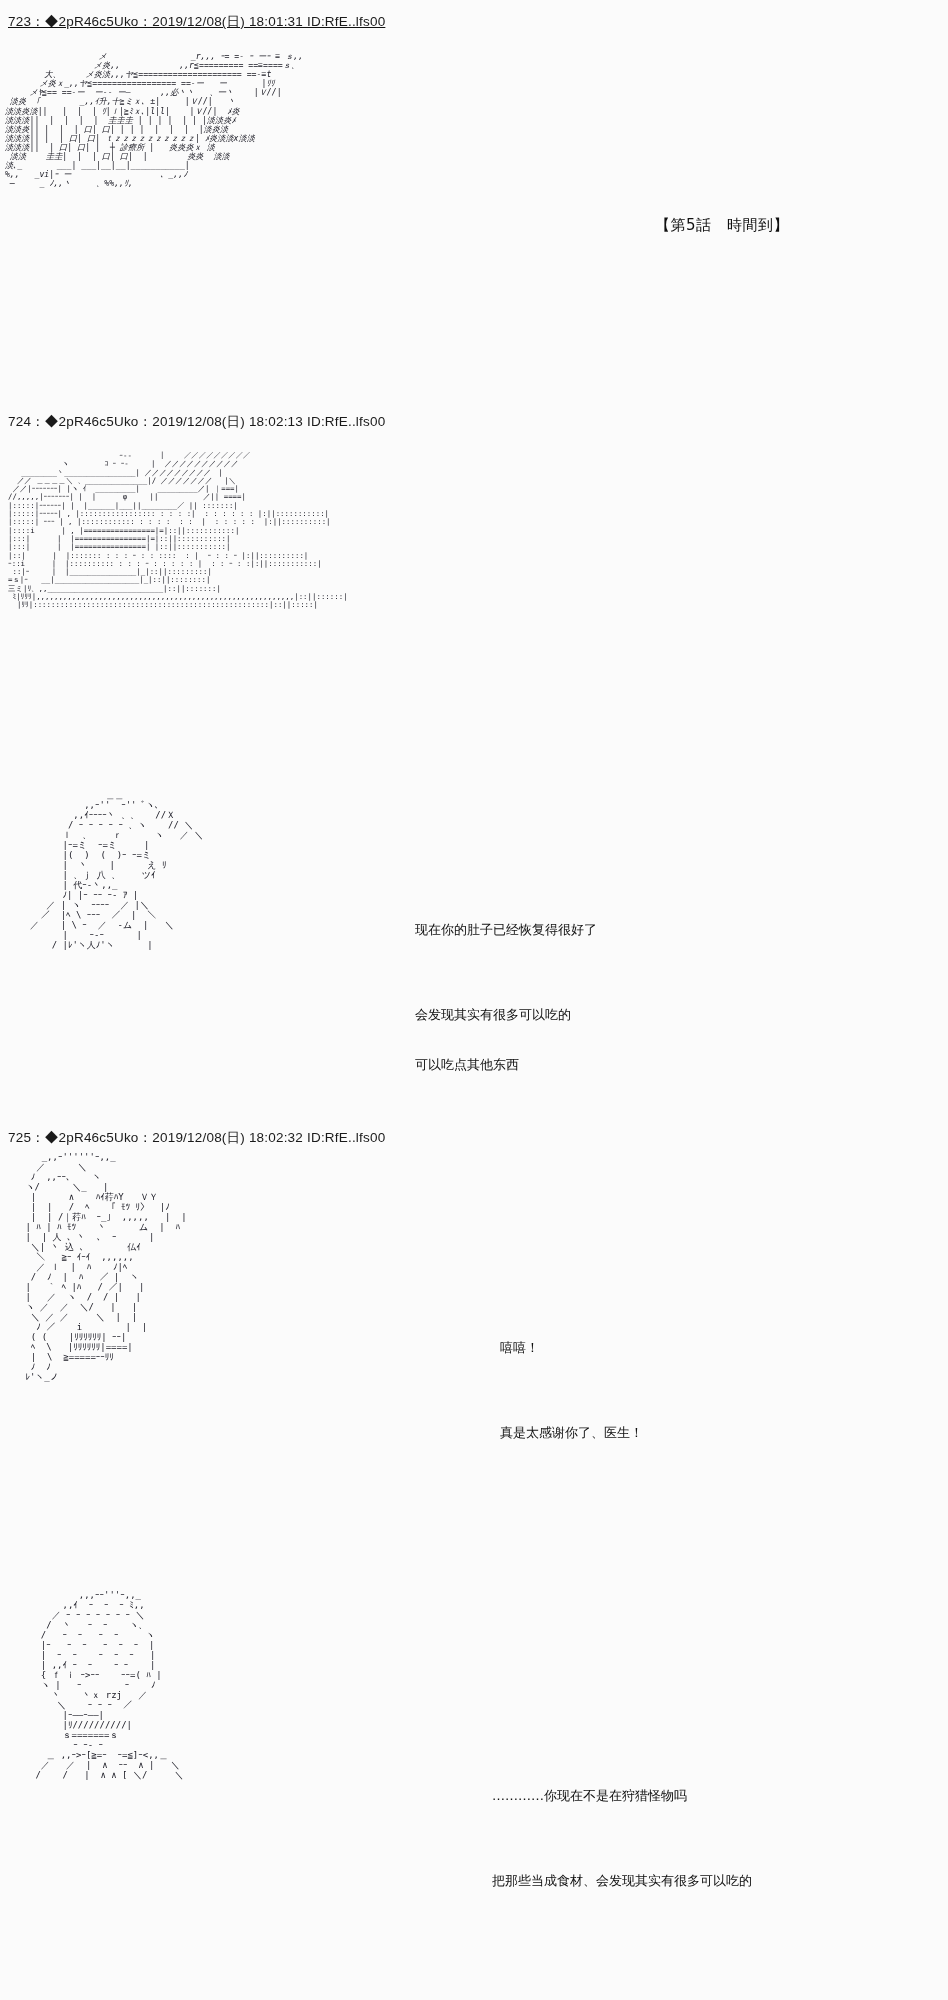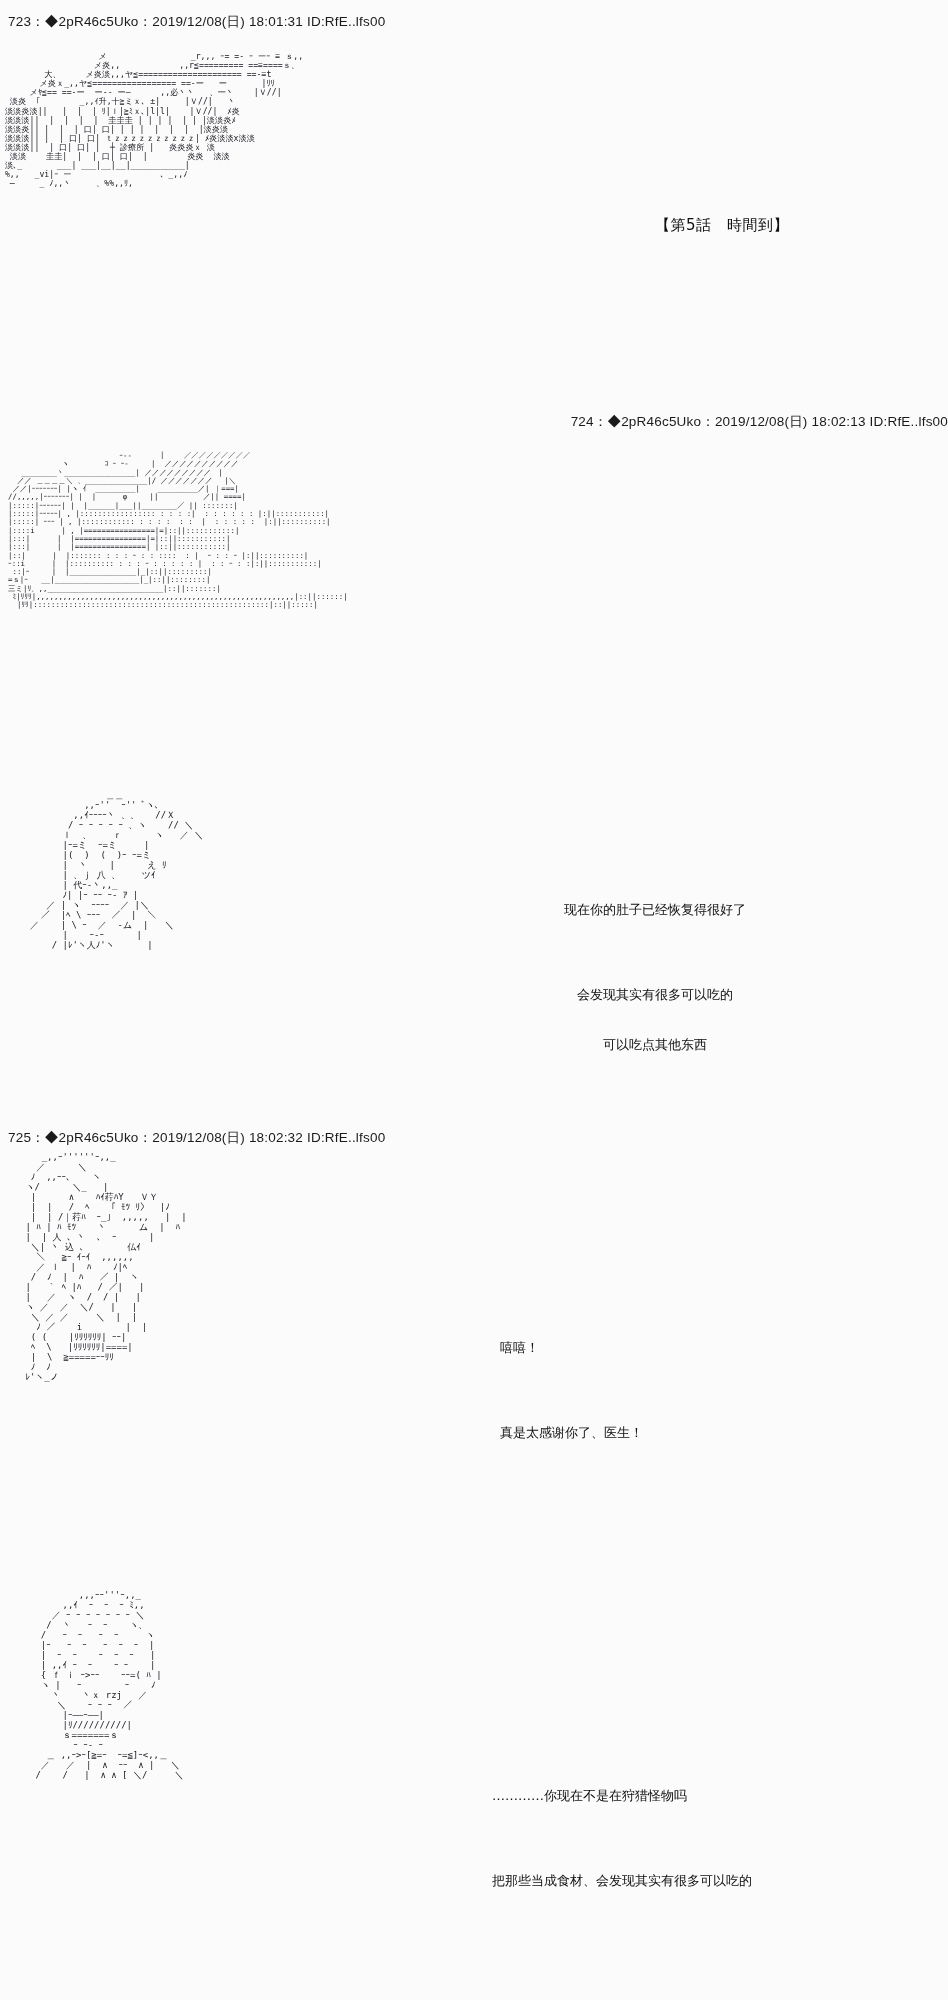--- a/index.html
+++ b/index.html
@@ -65,43 +65,43 @@
   }
 
   
   .abs { position: absolute; }
 </style>
 </head>
 <body>
 
 <div class="page">
 
-  <div class="abs" style="left:0;top:14px;width:948px;">
+  <div class="abs" style="left:0;top:14px;width:948px;text-decoration:underline;">
     <div class="post-header">723：◆2pR46c5Uko：2019/12/08(日) 18:01:31 ID:RfE..lfs00</div>
   </div>
 
-  <div class="abs aa" style="left:0px;top:52px;width:660px;">                    メ                 _r,,, ｰ= =- ｰ ーｰ ≡ ｓ,,
+  <div class="abs aa" style="left:0px;top:52px;width:660px;font-style:italic;">                    メ                 _r,,, ｰ= =- ｰ ーｰ ≡ ｓ,,
                    メ炎,,            ,,r≦========= ==≡====ｓ、
          大、     メ炎淡,,,ヤ≦===================== ==-≡t
         メ炎ｘ_,,ヤ≦================= ==-ー   ー       |ﾘﾘ
       メﾔ≦== ==-ー  ー-- ー―      ,,必丶丶   、一丶    |Ｖ//|
   淡炎  ｢        _,,ｲ升,十≧ミｘ､ ±|     |Ｖ//|   丶
  淡淡炎淡||   |  |  | ﾘ|ｌ|≧ﾐｘ､|l|l|    |Ｖ//|  ﾒ炎
  淡淡淡||  |  |  |  |  圭圭圭 | | | |  | | |淡淡炎ﾒ
  淡淡炎|| |  |  | 口| 口| | | |  |  |  |  |淡炎淡
  淡淡淡|| |  | 口| 口| ｔｚｚｚｚｚｚｚｚｚｚ| ﾒ炎淡淡x淡淡
  淡淡淡||  | 口| 口| |  ┼ 診療所 |   炎炎炎ｘ 淡
   淡淡    圭圭|  |  | 口| 口|  |        炎炎  淡淡
  淡､_       ___| ___|__|__|___________|
  %,,   _vi|ｰ ー                  、_,,ﾉ
   ─     _ ﾉ,,丶     、%%,,ﾘ,</div>
 
   <div class="abs episode-title" style="left:655px;top:216px;">【第5話　時間到】</div>
 
-  <div class="abs" style="left:0;top:414px;width:948px;text-align:right;">
+  <div class="abs" style="left:0;top:414px;width:948px;">
     <div class="post-header">724：◆2pR46c5Uko：2019/12/08(日) 18:02:13 ID:RfE..lfs00</div>
   </div>
 
   <div class="abs aa tiny" style="left:8px;top:452px;width:620px;">                         ｰ‐-      ｜    ／／／／／／／／／
             ヽ        ｺ ｰ ｰ‐     |  ／／／／／／／／／／
    ________丶________________| ／／／／／／／／／　|
   ／／ ＿＿＿＿＼ 、______________|/ ／／／／／／／　 |＼
  ／／|ｰｰｰｰｰｰｰ| |ヽ ｲ  _________|    _________／| ｜===|
 //,,,,,|ｰｰｰｰｰｰｰ| |  |      φ     ||          ／|| ====|
 |:::::|ｰｰｰｰｰｰ| |  |______|___||________／ || :::::::|
@@ -128,21 +128,21 @@
       |  丶    |      え ﾘ
       | 、ｊ 八 、    ツｲ
       | 代ｰ‐丶,,_
       ﾉ| |ｰ ｰｰ ｰ‐ ｱ |
    ／ | ヽ  ｰｰｰｰ  ／ |＼
   ／  |ﾍ \ ｰｰｰ  ／  |  ＼
 ／    | \ ｰ  ／  ‐ム  |   ＼
       |    ｰ‐ｰ      |
     / |ﾚ'ヽ人ﾉ'ヽ      |</div>
 
-  <div class="abs dialogue" style="left:415px;top:872px;width:480px;text-align:center;">
+  <div class="abs dialogue" style="left:415px;top:892px;width:480px;">
     <span class="ln">现在你的肚子已经恢复得很好了</span>
     <span class="gap"></span>
     <span class="ln">会发现其实有很多可以吃的</span>
     <span class="ln">可以吃点其他东西</span>
   </div>
 
   <div class="abs" style="left:0;top:1114px;width:948px;margin-top:16px;">
     <div class="post-header">725：◆2pR46c5Uko：2019/12/08(日) 18:02:32 ID:RfE..lfs00</div>
   </div>
 

